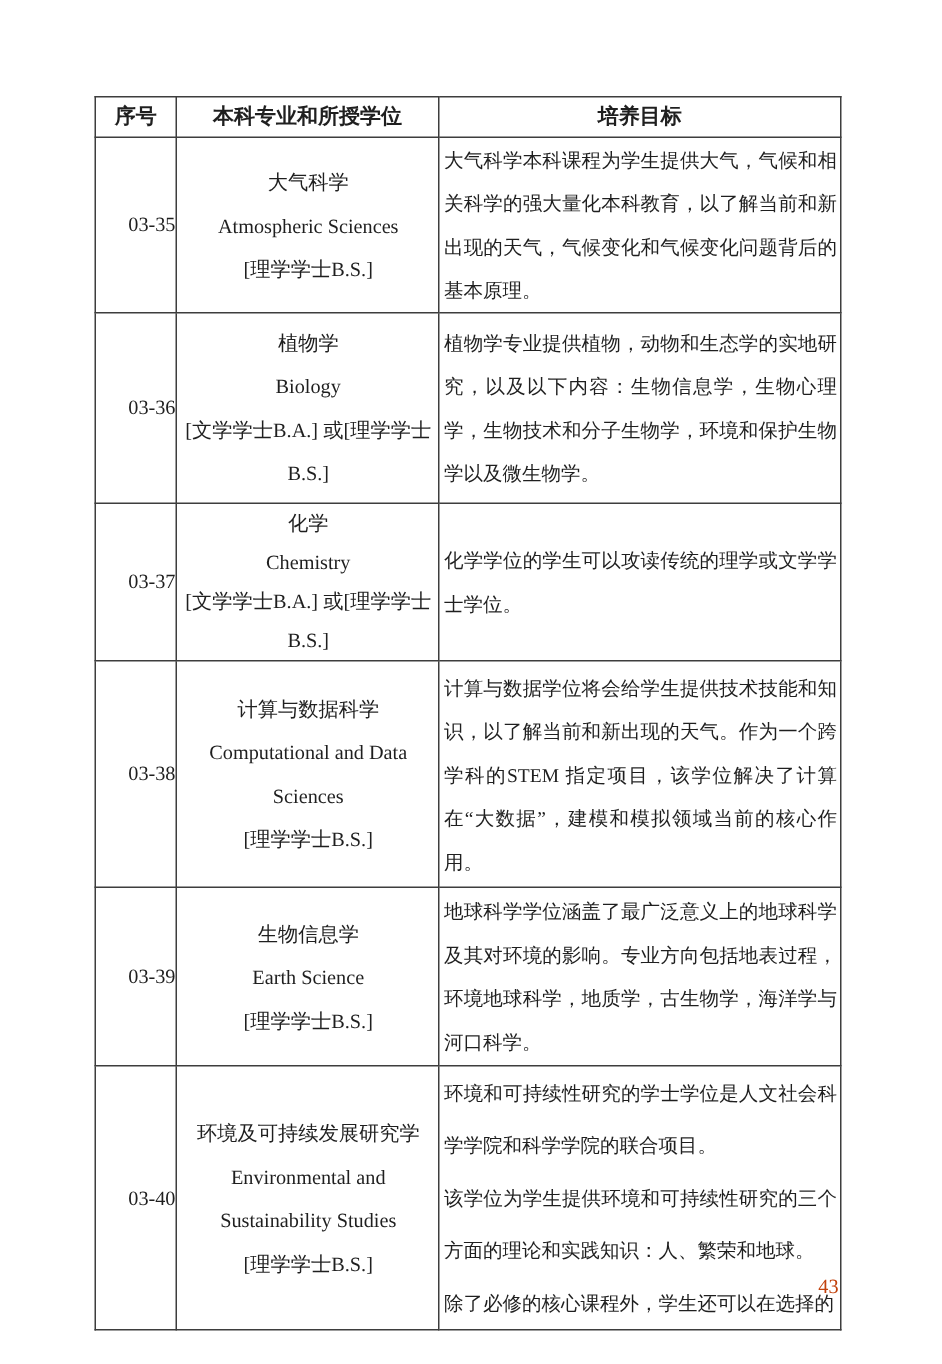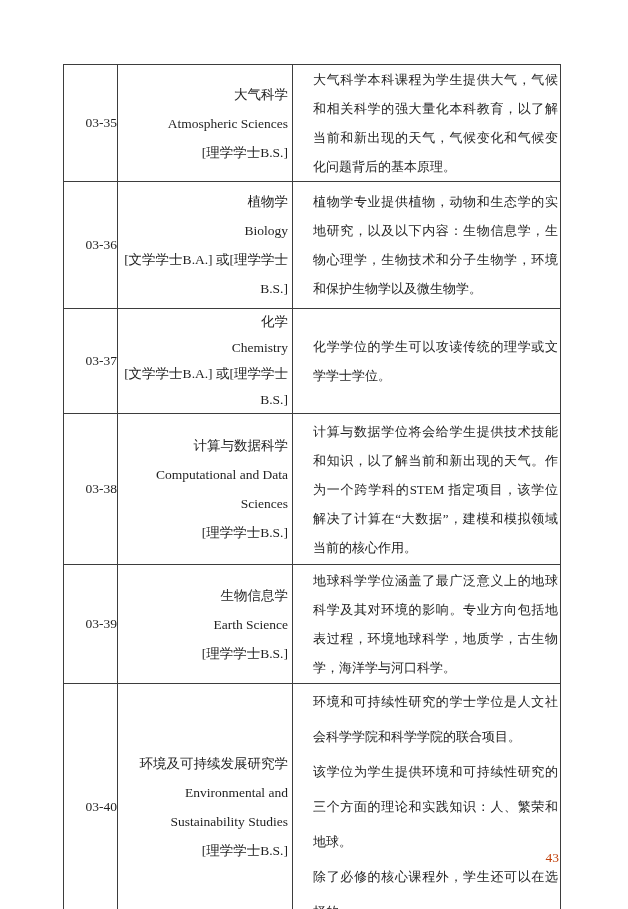--- a/index.html
+++ b/index.html
@@ -36,26 +36,26 @@
     font-size: 13.5px;
     padding-left: 3px;
     vertical-align: middle;
     text-align: right;
   }
   .major-cell {
     font-size: 13.5px;
     line-height: 29px;
     padding: 0 4px 0 5px;
     vertical-align: middle;
-    text-align: right;
+    text-align: center;
   }
   .goal-cell {
     font-size: 13px;
     line-height: 29px;
-    padding: 0 2px 0 20px;
+    padding: 0 2px 0 3px;
     vertical-align: middle;
     text-align: justify;
   }
   .tight { line-height: 26px; }
   .tighter { line-height: 35px; }
   .page-number {
     position: absolute;
     top: 850px;
     right: 69px;
     font-size: 13.5px;
@@ -65,20 +65,25 @@
 </head>
 <body>
 
 <table class="doc-table">
   <colgroup>
     <col class="col-id">
     <col class="col-major">
     <col class="col-goal">
   </colgroup>
   <tbody>
+      <tr>
+    <th>序号</th>
+    <th>本科专业和所授学位</th>
+    <th>培养目标</th>
+  </tr>
 
   <tr style="height:116px">
     <td class="id-cell">03-35</td>
     <td class="major-cell">
       <div>大气科学</div>
       <div>Atmospheric Sciences</div>
       <div>[理学学士B.S.]</div>
     </td>
     <td class="goal-cell">
       <div>大气科学本科课程为学生提供大气，气候和相关科学的强大量化本科教育，以了解当前和新出现的天气，气候变化和气候变化问题背后的基本原理。</div>

